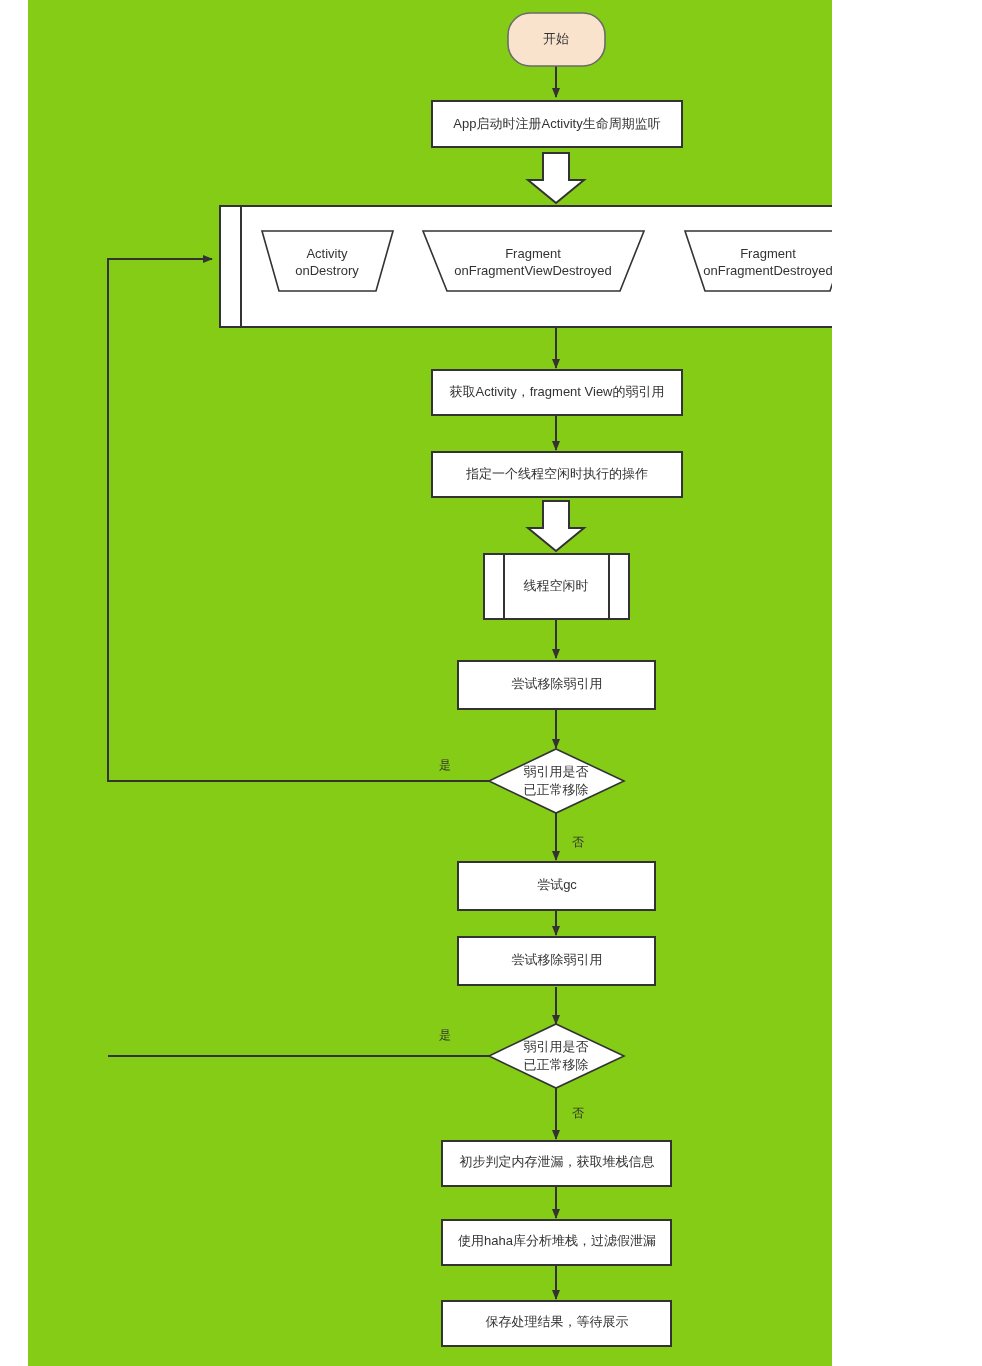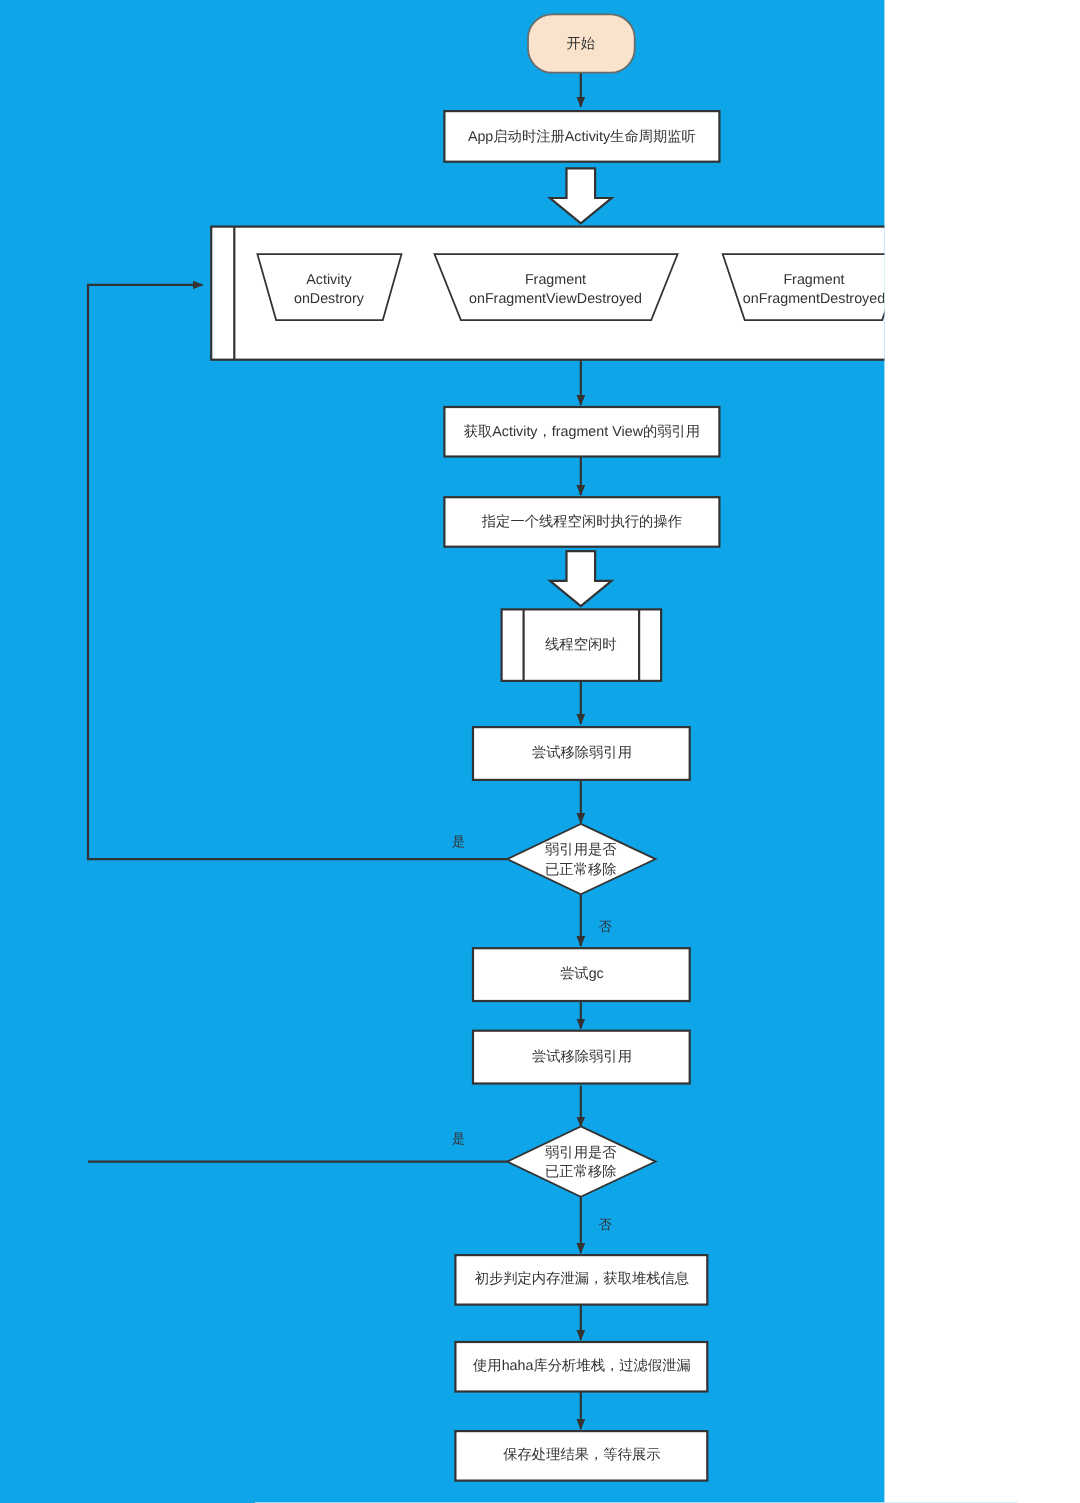--- a/index.html
+++ b/index.html
@@ -7,22 +7,23 @@
     padding: 0;
     background: #ffffff;
   }
   body {
     font-family: "Liberation Sans", "DejaVu Sans", sans-serif;
   }
   #canvas {
     position: relative;
     width: 804px;
     height: 1366px;
-    background: #0ea5e9;
+    background: #84cc16;
     overflow: hidden;
+    margin-left: 28px;
   }
   svg#flow {
     position: absolute;
     left: 0;
     top: 0;
     width: 982px;
     height: 1366px;
   }
   .node-text {
     font-family: "Liberation Sans", "DejaVu Sans", sans-serif;

